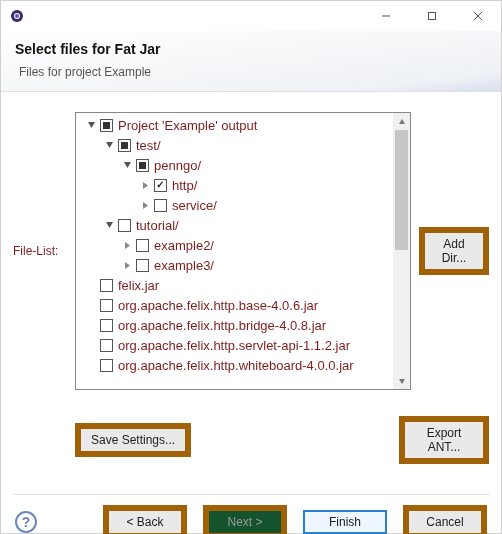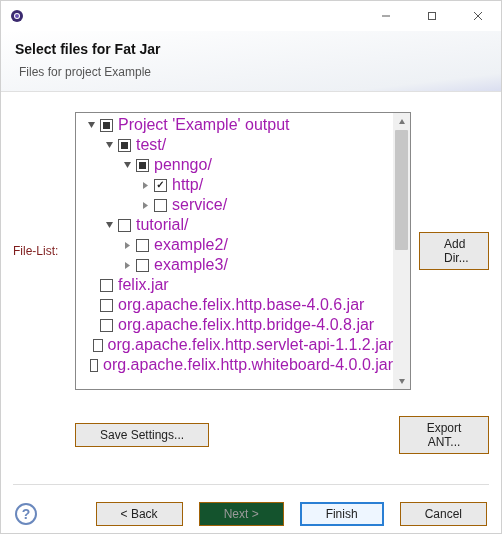--- a/index.html
+++ b/index.html
@@ -111,32 +111,32 @@
     display: inline-flex; align-items: center; justify-content: center;
     margin-right: 5px;
     font-size: 10px; line-height: 1;
     background: #fff;
   }
   .cb.checked::after { content: "✓"; color: #222; font-weight: bold; }
   .cb.indet::after {
     content: ""; display: block;
     width: 7px; height: 7px; background: #333;
   }
-  .node-label { font-size: 16px; color: #a21caf; }
+  .node-label { font-size: 13px; color: #7f1d1d; }
 
   .right-col {
     width: 70px;
     display: flex; align-items: center; justify-content: flex-start;
   }
   .btn {
     font-family: inherit;
     font-size: 12px;
     background: #e9e9e9;
-    border: 1px solid #a16207;
-    padding: 4px 24px;
+    border: 6px solid #a16207;
+    padding: 4px 10px;
     min-width: 70px;
     text-align: center;
     color: #222;
   }
   .btn:disabled, .btn.disabled {
     color: #9a9a9a;
     background: #14532d;
   }
   .btn.primary {
     border: 2px solid #2a7fd4;

